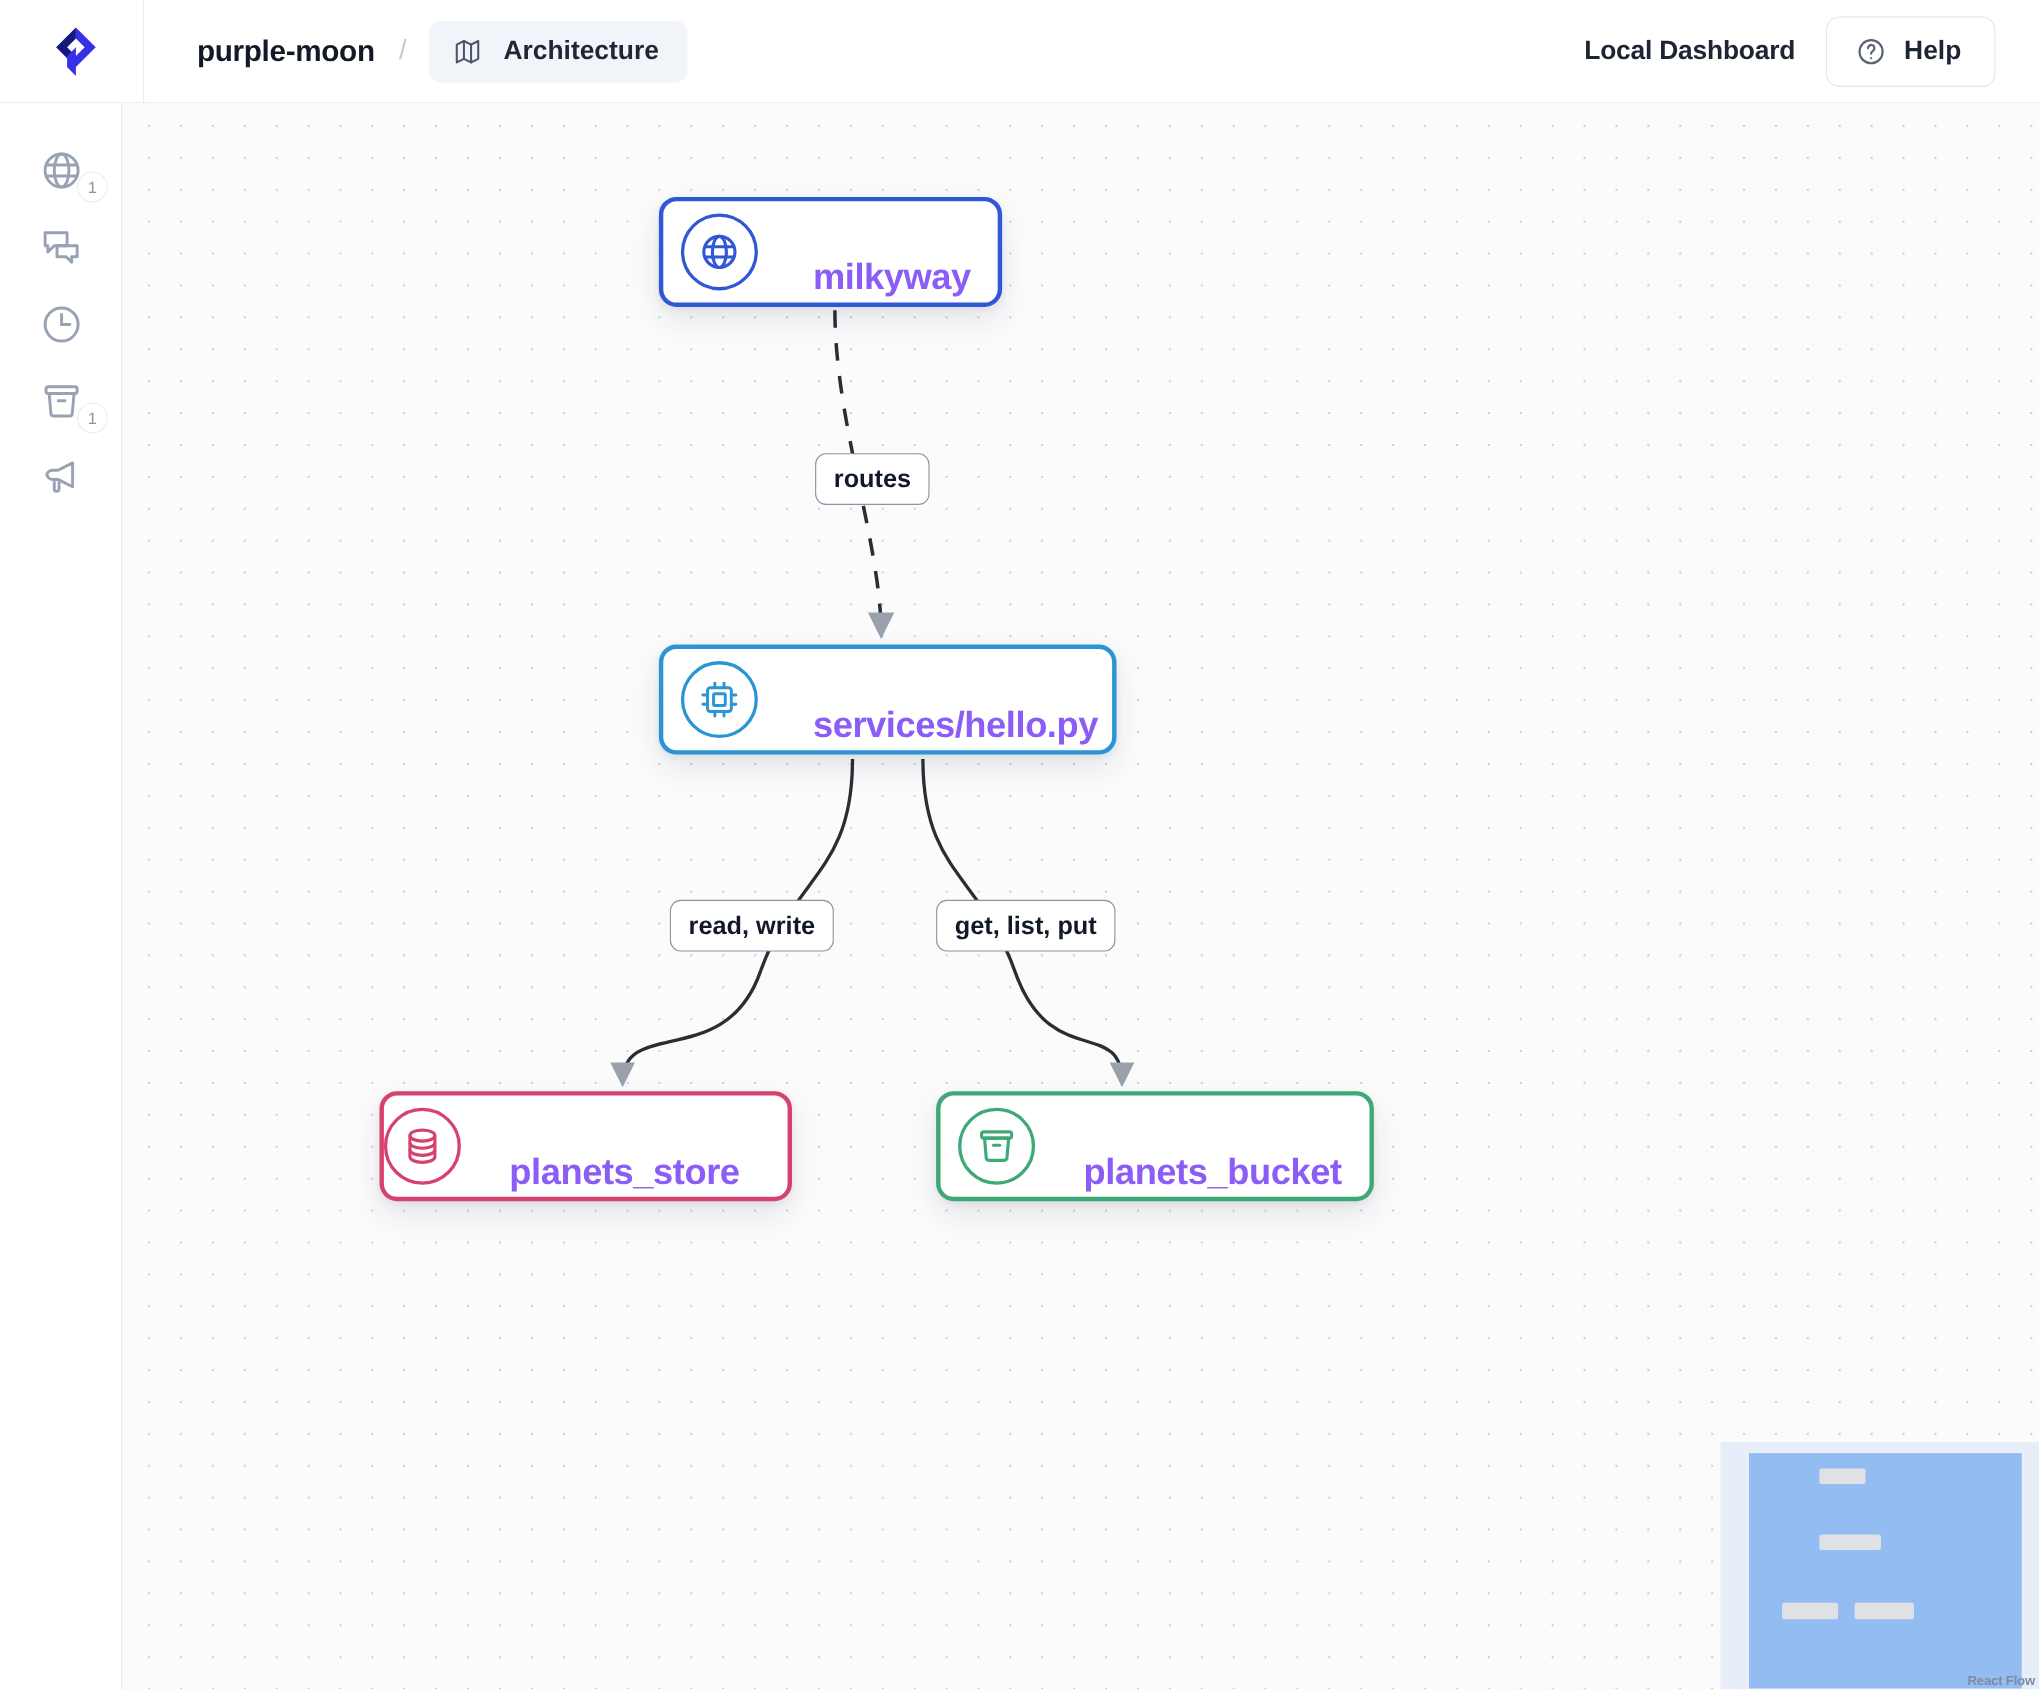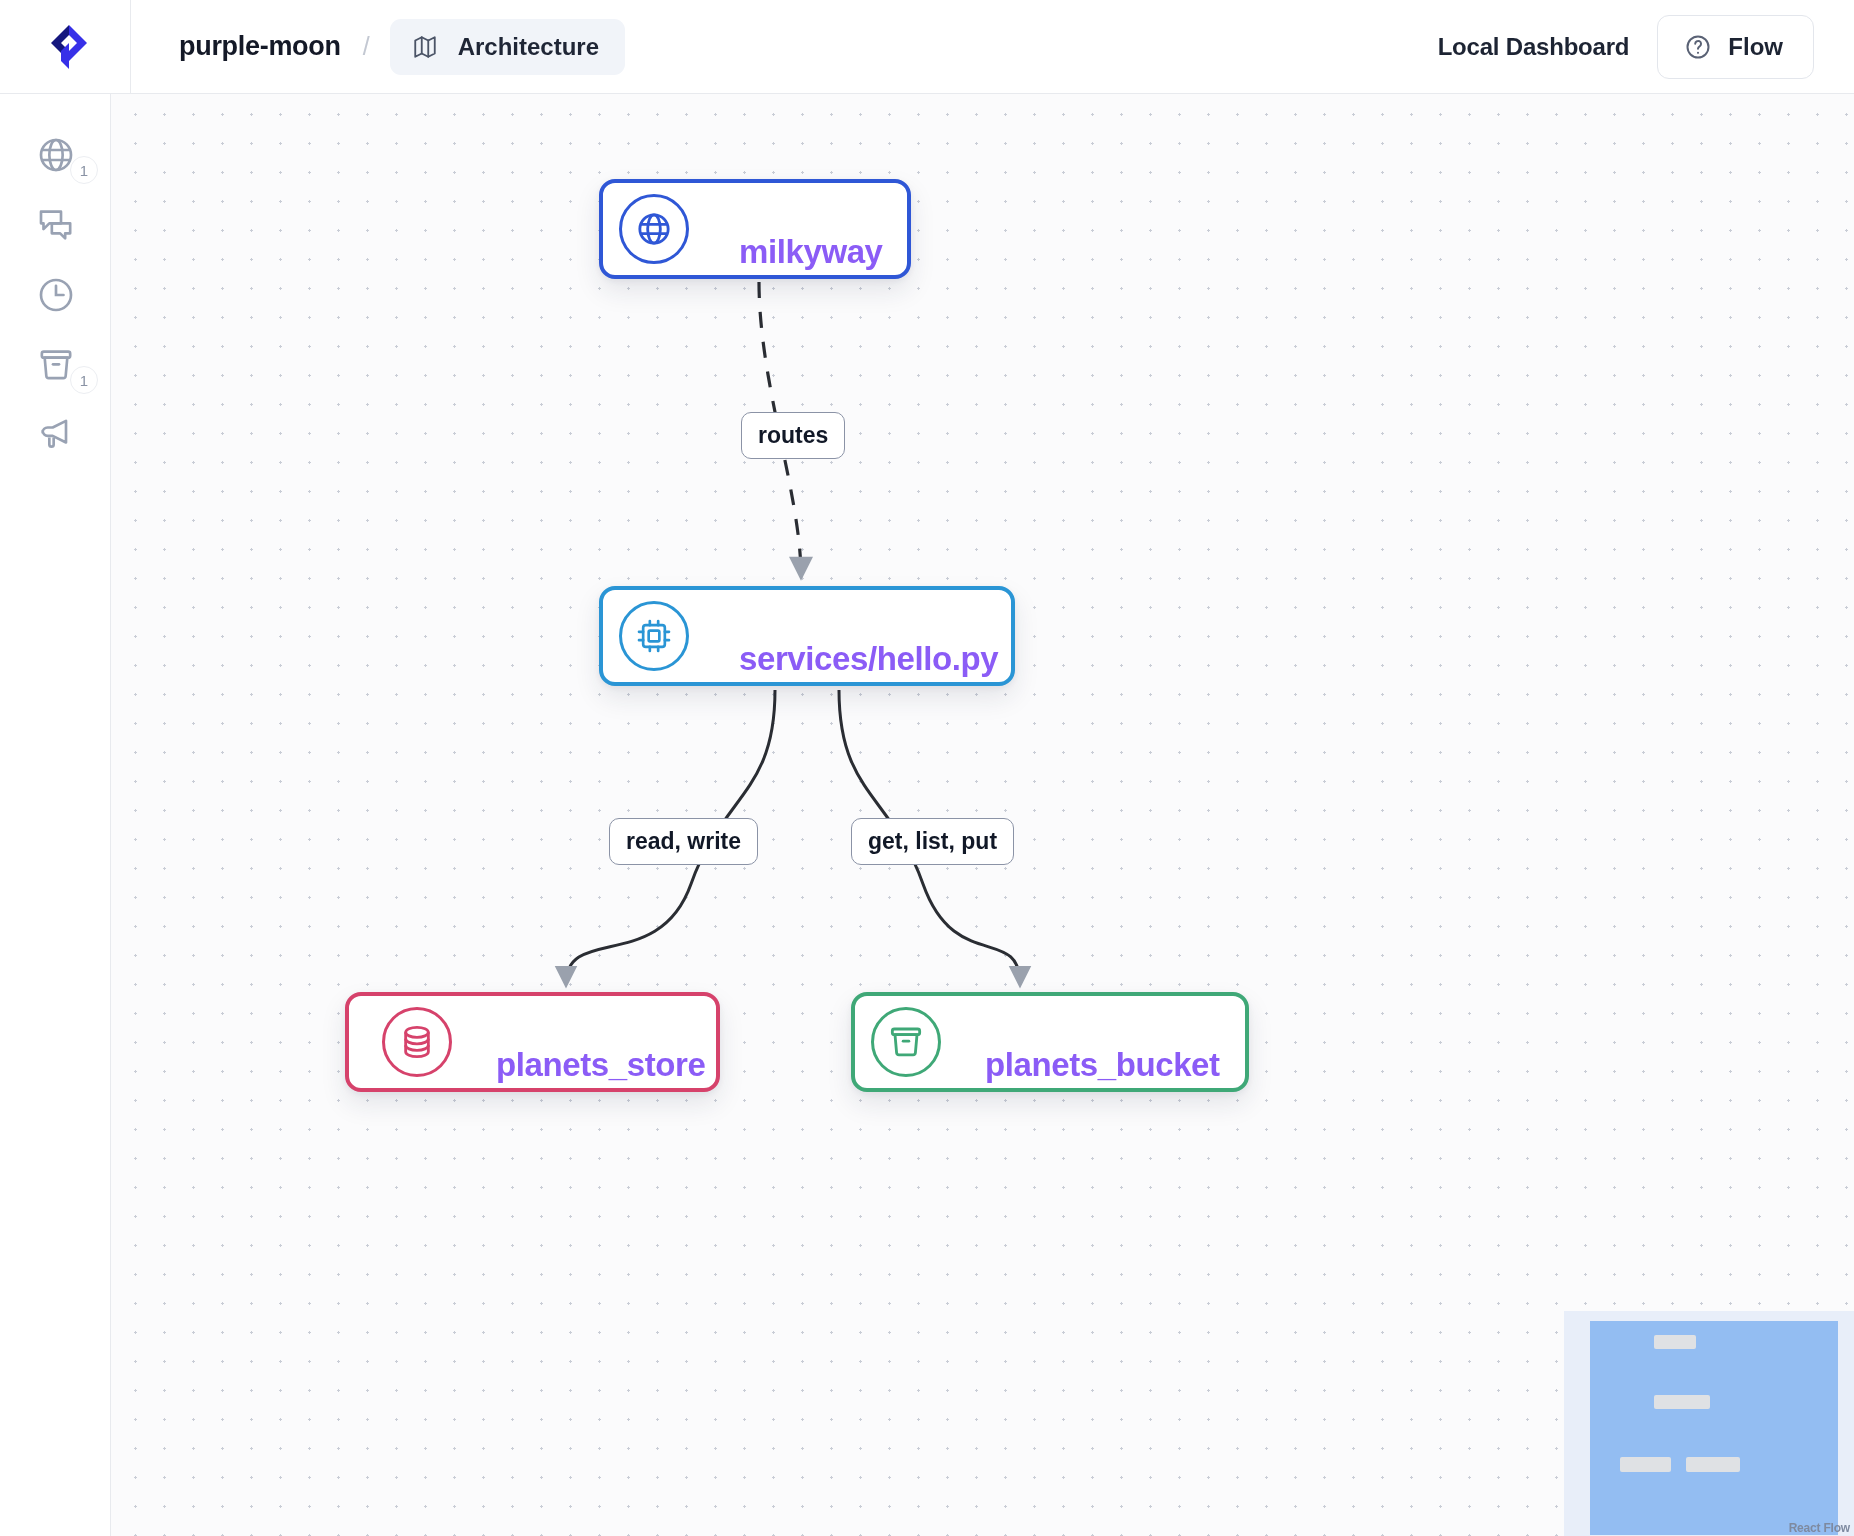--- a/index.html
+++ b/index.html
@@ -131,21 +131,21 @@
 
   .node-service {
     left: 488px; top: 492px; width: 416px; height: 100px;
     border: 4px solid #2a95d5; padding-left: 16px;
   }
   .node-service .ic { width: 70px; height: 70px; border: 3.5px solid #2a95d5; color: #2a95d5; }
   .node-service .nm { margin-left: 50px; }
 
   .node-store {
     left: 234px; top: 898px; width: 375px; height: 100px;
-    border: 4px solid #d6426b; padding-left: 33px;
+    border: 4px solid #d6426b; padding-left: 0;
   }
   .node-store .ic { width: 70px; height: 70px; border: 3.5px solid #d6426b; color: #d6426b; }
   .node-store .nm { margin-left: 44px; }
 
   .node-bucket {
     left: 740px; top: 898px; width: 398px; height: 100px;
     border: 4px solid #3fa877; padding-left: 16px;
   }
   .node-bucket .ic { width: 70px; height: 70px; border: 3.5px solid #3fa877; color: #3fa877; }
   .node-bucket .nm { margin-left: 44px; }
@@ -208,21 +208,21 @@
     </div>
 
     <div class="header-right">
       <span class="dash-label">Local Dashboard</span>
       <div class="help-btn">
         <svg width="28" height="28" viewBox="0 0 24 24" fill="none" stroke="#5a6275" stroke-width="1.7">
           <circle cx="12" cy="12" r="9"></circle>
           <path d="M9.6 9.2a2.5 2.5 0 114.1 2c-.9.7-1.7 1.2-1.7 2.3" stroke-linecap="round"></path>
           <circle cx="12" cy="17" r="0.9" fill="#5a6275" stroke="none"></circle>
         </svg>
-        <span class="label">Flow</span>
+        <span class="label">Help</span>
       </div>
     </div>
   </div>
 
   <div class="sidebar">
 
     <div class="side-item">
       <svg class="side-icon" width="40" height="40" viewBox="0 0 24 24" fill="none" stroke="currentColor" stroke-width="1.6">
         <circle cx="12" cy="12" r="9"></circle>
           <ellipse cx="12" cy="12" rx="4" ry="9"></ellipse>

